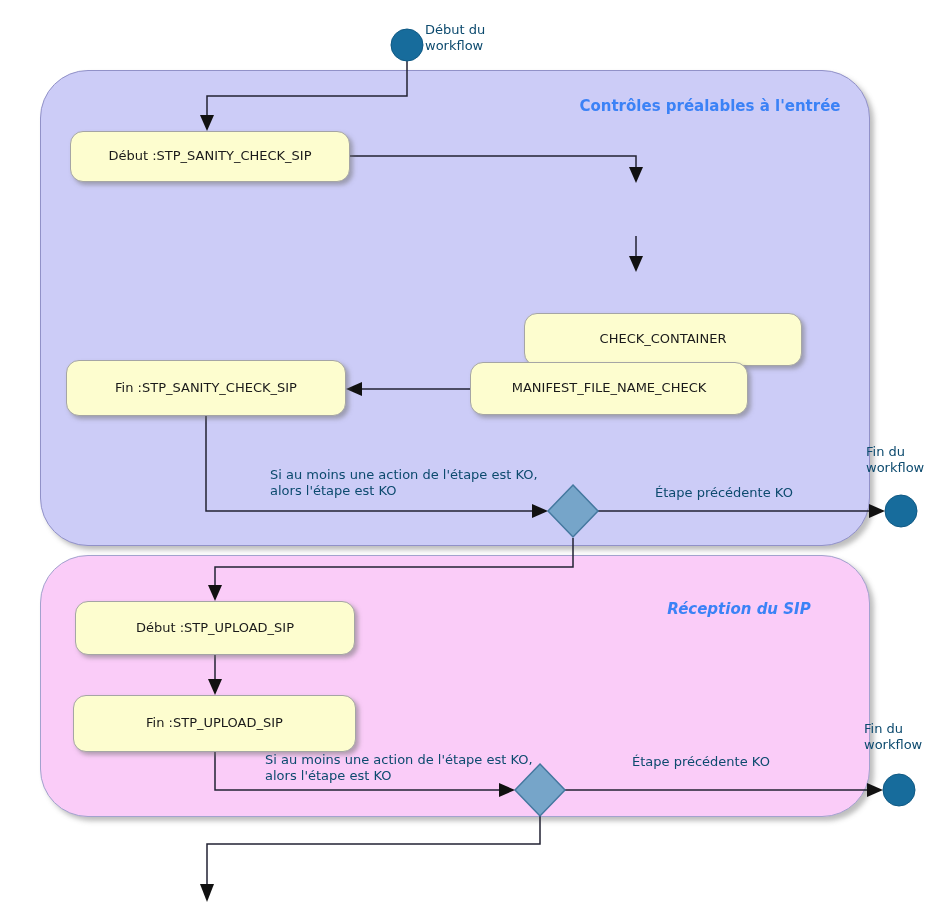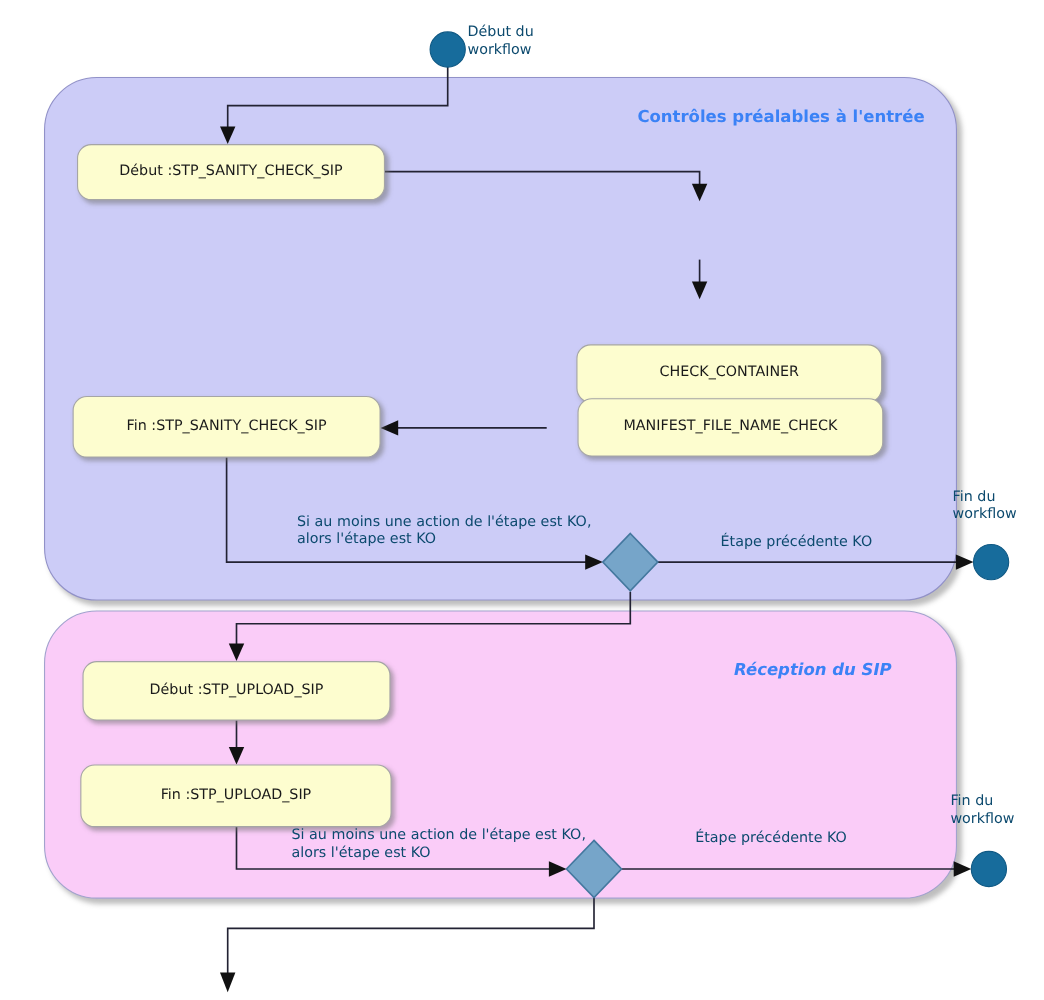--- a/index.html
+++ b/index.html
@@ -81,21 +81,21 @@
     <circle cx="899" cy="790" r="16" fill="#176C9C" stroke="#0F5984" stroke-width="1"></circle>
   </svg>
 
   <div class="activity" style="left:70px; top:131px; width:278px; height:49px;">
     <div>Début :</div>
     <div>STP_SANITY_CHECK_SIP</div>
   </div>
   <div class="activity" style="left:524px; top:272px; width:276px; height:51px;margin-top:41px;">
     <div>CHECK_CONTAINER</div>
   </div>
-  <div class="activity" style="left:525px; top:362px; width:276px; height:51px;">
+  <div class="activity" style="left:470px; top:362px; width:276px; height:51px;">
     <div>MANIFEST_FILE_NAME_CHECK</div>
   </div>
   <div class="activity" style="left:66px; top:360px; width:278px; height:54px;">
     <div>Fin :</div>
     <div>STP_SANITY_CHECK_SIP</div>
   </div>
 
   <div class="activity" style="left:75px; top:601px; width:278px; height:52px;">
     <div>Début :</div>
     <div>STP_UPLOAD_SIP</div>

